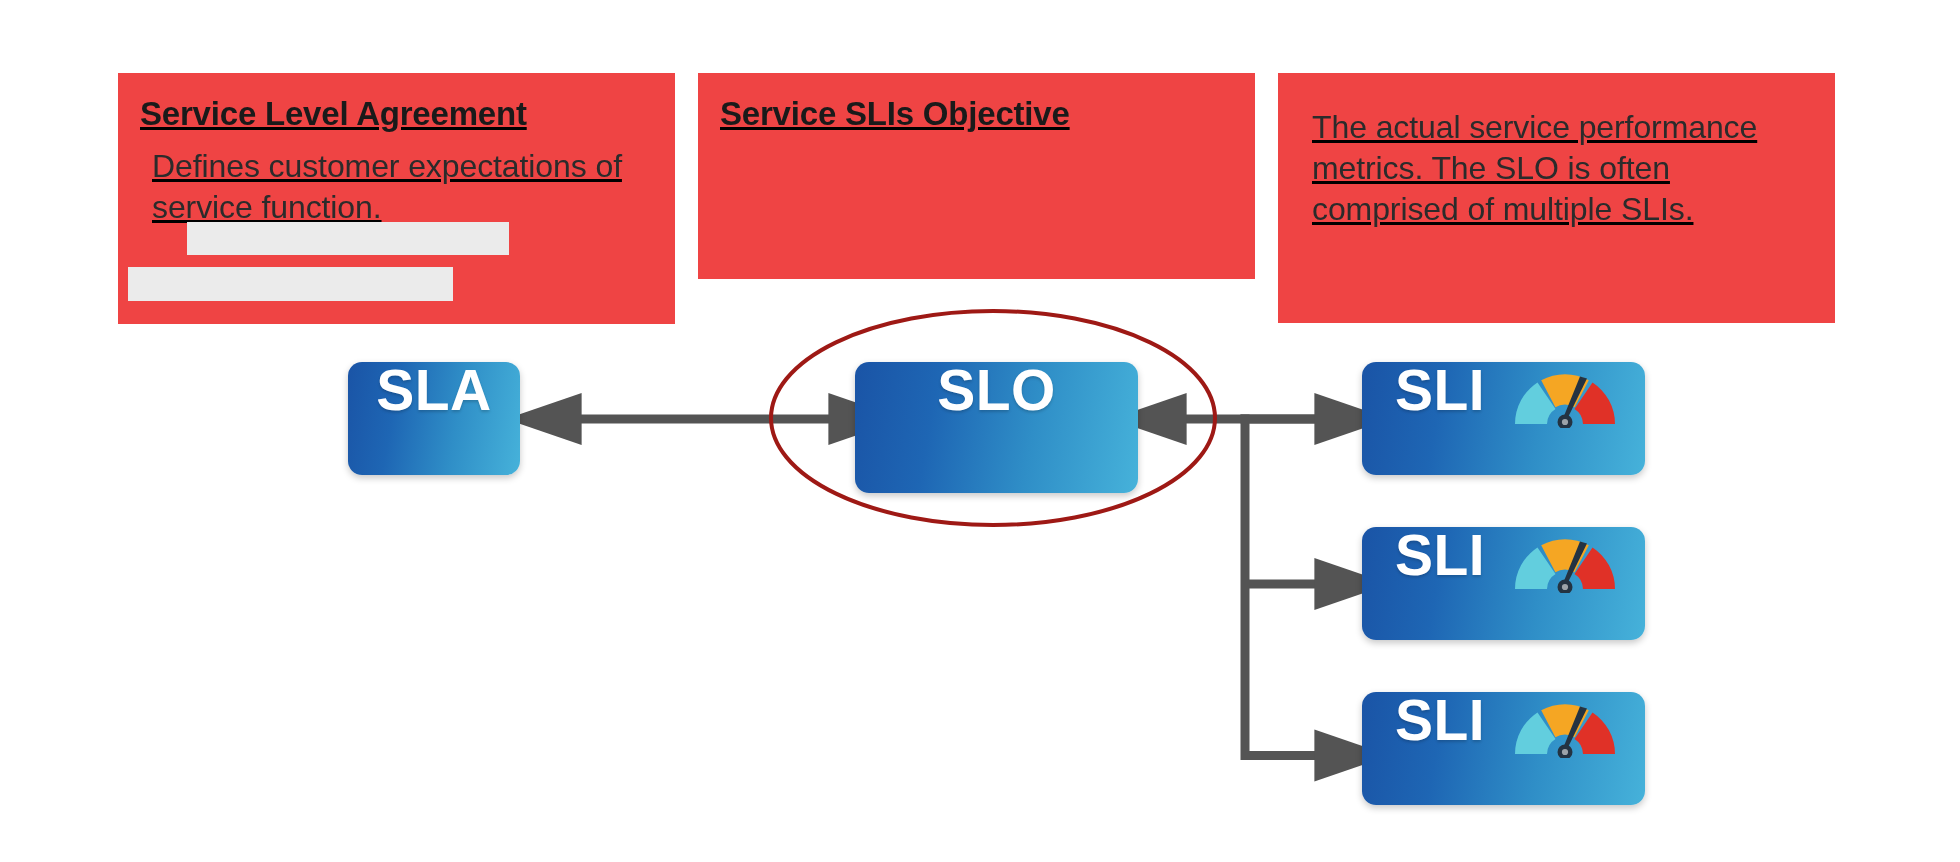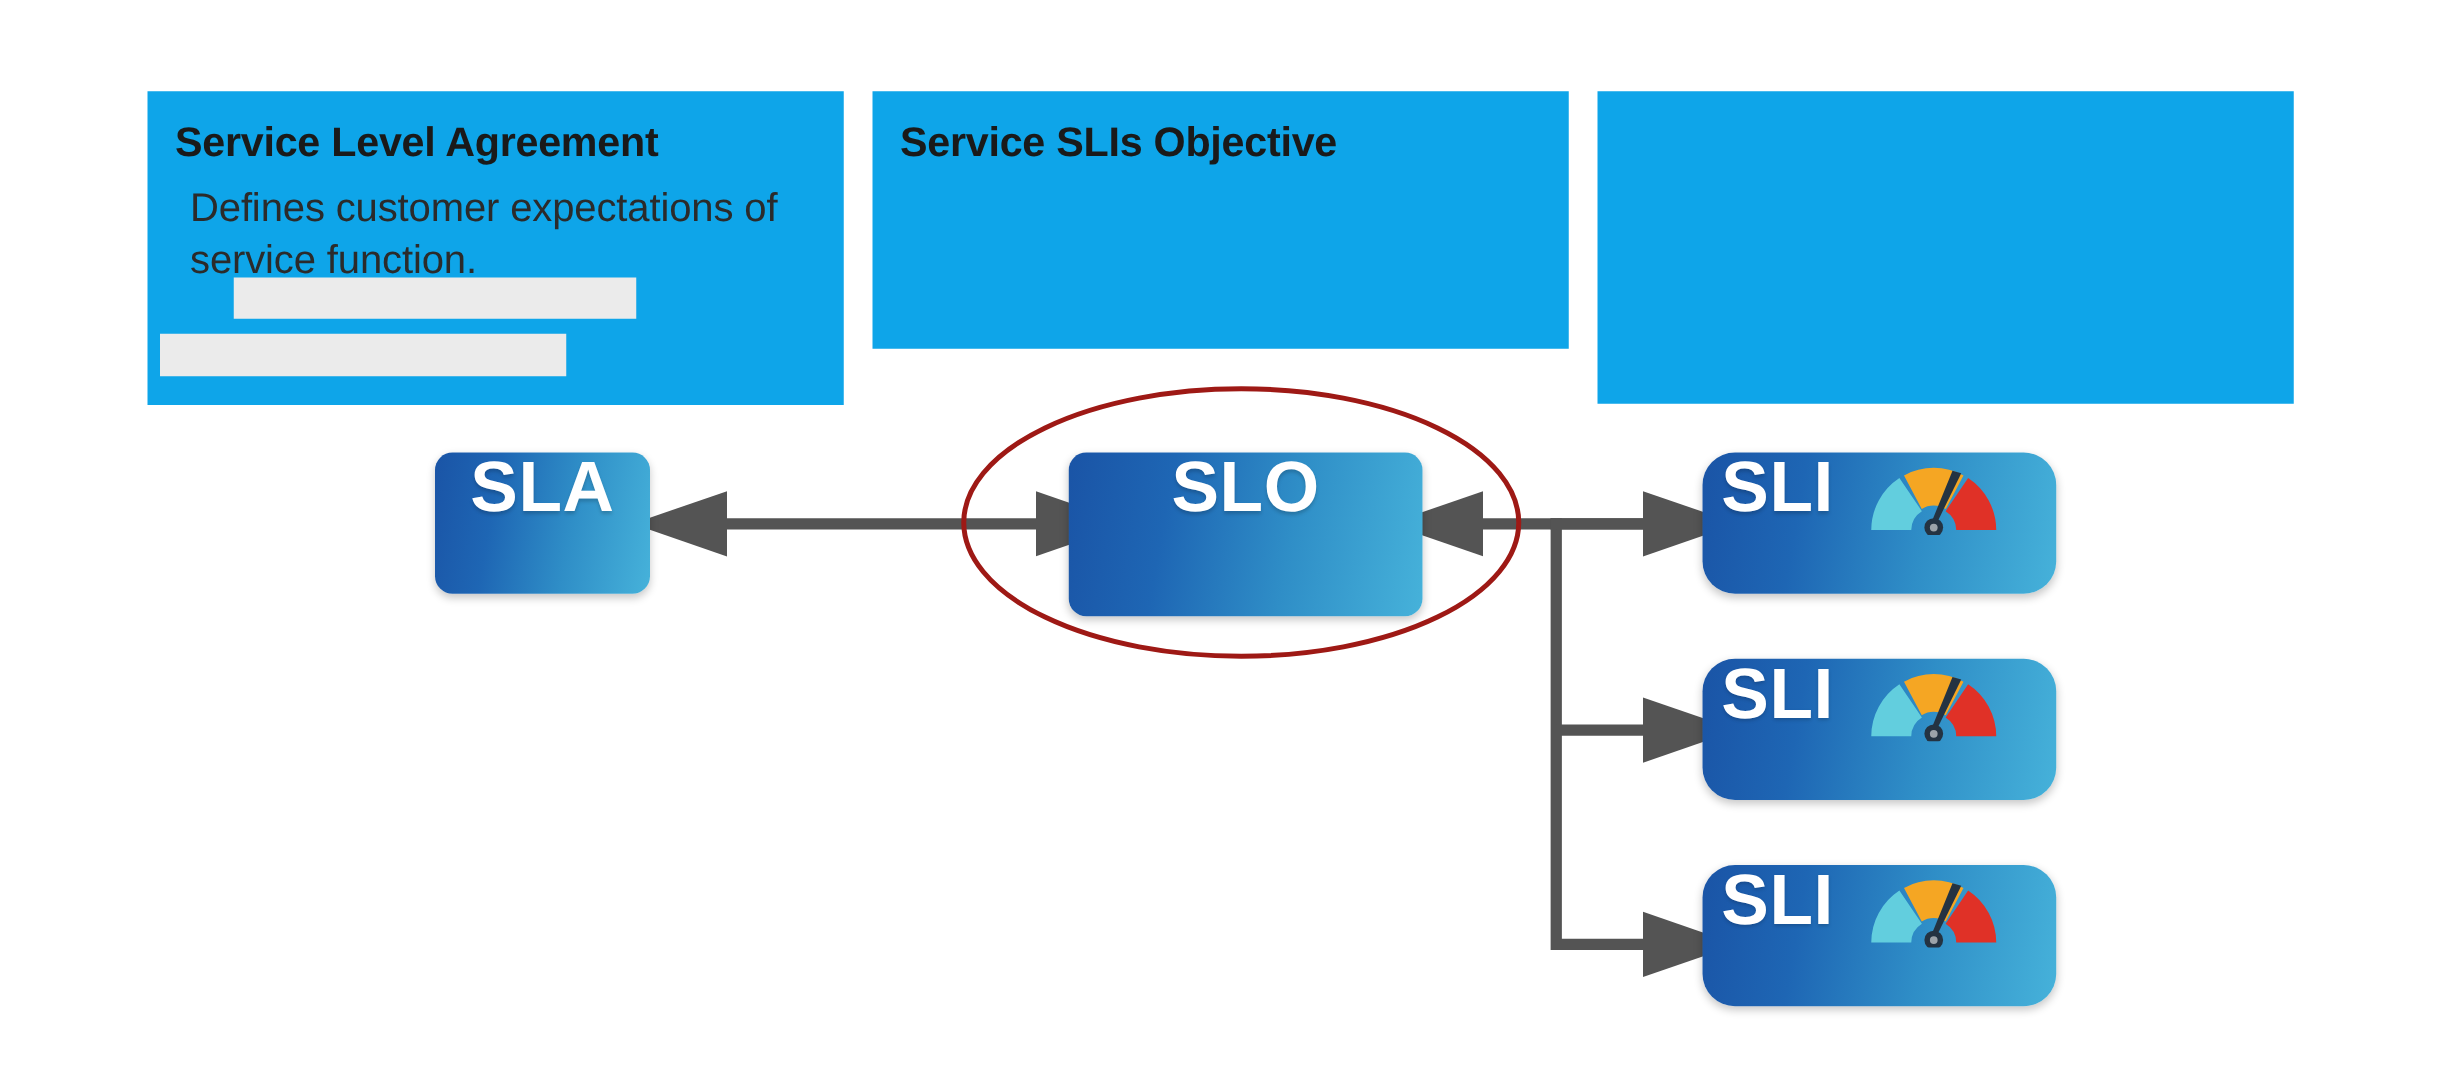--- a/index.html
+++ b/index.html
@@ -15,23 +15,24 @@
     position: relative;
     width: 1960px;
     height: 862px;
     background: #ffffff;
     overflow: hidden;
   }
 
   
   .card {
     position: absolute;
-    background: #0ea5e9;
+    background: #ef4444;
     box-sizing: border-box;
     padding: 22px 26px 18px 22px;
+    text-decoration: underline;
   }
   .card-title {
     font-size: 33px;
     font-weight: bold;
     color: #1a1a1a;
     line-height: 1.18;
     letter-spacing: -0.2px;
     margin: 0 0 2px 0;
     white-space: nowrap;
   }
@@ -79,23 +80,22 @@
     justify-content: center;
   }
   #box-slo {
     left: 855px; top: 362px; width: 283px; height: 131px;
     justify-content: center;
   }
   .box-sli {
     width: 283px; height: 113px;
     left: 1362px;
     justify-content: flex-start;
-    padding-left: 15px;
+    padding-left: 33px;
     gap: 26px;
-    border-radius: 26px;
   }
   #box-sli-1 { top: 362px; }
   #box-sli-2 { top: 527px; }
   #box-sli-3 { top: 692px; }
 
   .gauge-icon { width: 108px; height: 66px; display: block; flex: none; }
 
   
   #connector-layer, #ellipse-layer {
     position: absolute;
@@ -114,20 +114,21 @@
     <div class="card-body">Defines customer expectations of service function.</div>
   </div>
   <div class="redact" id="redact-a"></div>
   <div class="redact" id="redact-b"></div>
 
   <div class="card" id="card-slo">
     <div class="card-title">Service SLIs Objective</div>
   </div>
 
   <div class="card" id="card-sli">
+    <div class="card-body">The actual service performance metrics. The SLO is often comprised of multiple SLIs.</div>
   </div>
 
   <svg id="connector-layer" viewBox="0 0 1960 862" xmlns="http://www.w3.org/2000/svg">
     <defs>
       <marker id="arrow-r" markerWidth="9" markerHeight="9" refX="0.4" refY="3" orient="auto" markerUnits="strokeWidth">
         <path d="M0,0.1 L8.4,3 L0,5.9 Z" fill="#545454"></path>
       </marker>
       <marker id="arrow-l" markerWidth="9" markerHeight="9" refX="0.4" refY="3" orient="auto-start-reverse" markerUnits="strokeWidth">
         <path d="M0,0.1 L8.4,3 L0,5.9 Z" fill="#545454"></path>
       </marker>

